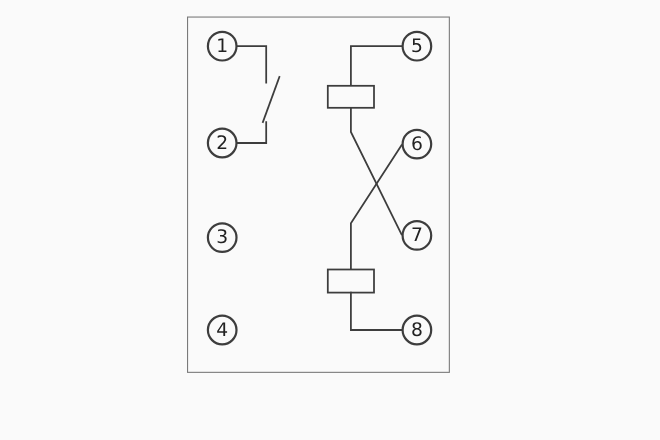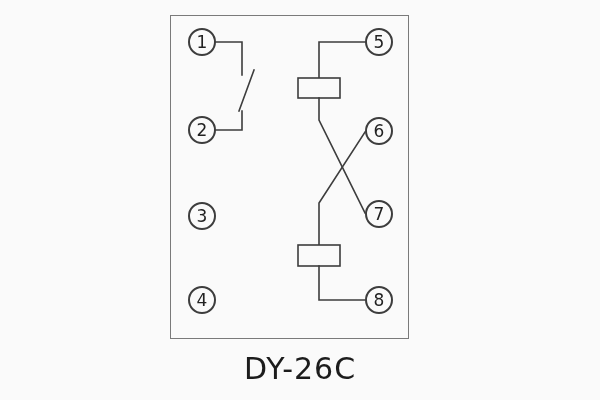--- a/index.html
+++ b/index.html
@@ -76,14 +76,13 @@
   <div class="terminal t6">
       <span>6</span>
     </div>
   <div class="terminal t7">
       <span>7</span>
     </div>
   <div class="terminal t8">
       <span>8</span>
     </div>
 
-  <div class="title">DY-26C</div>
 </div>
 
 </body></html>

